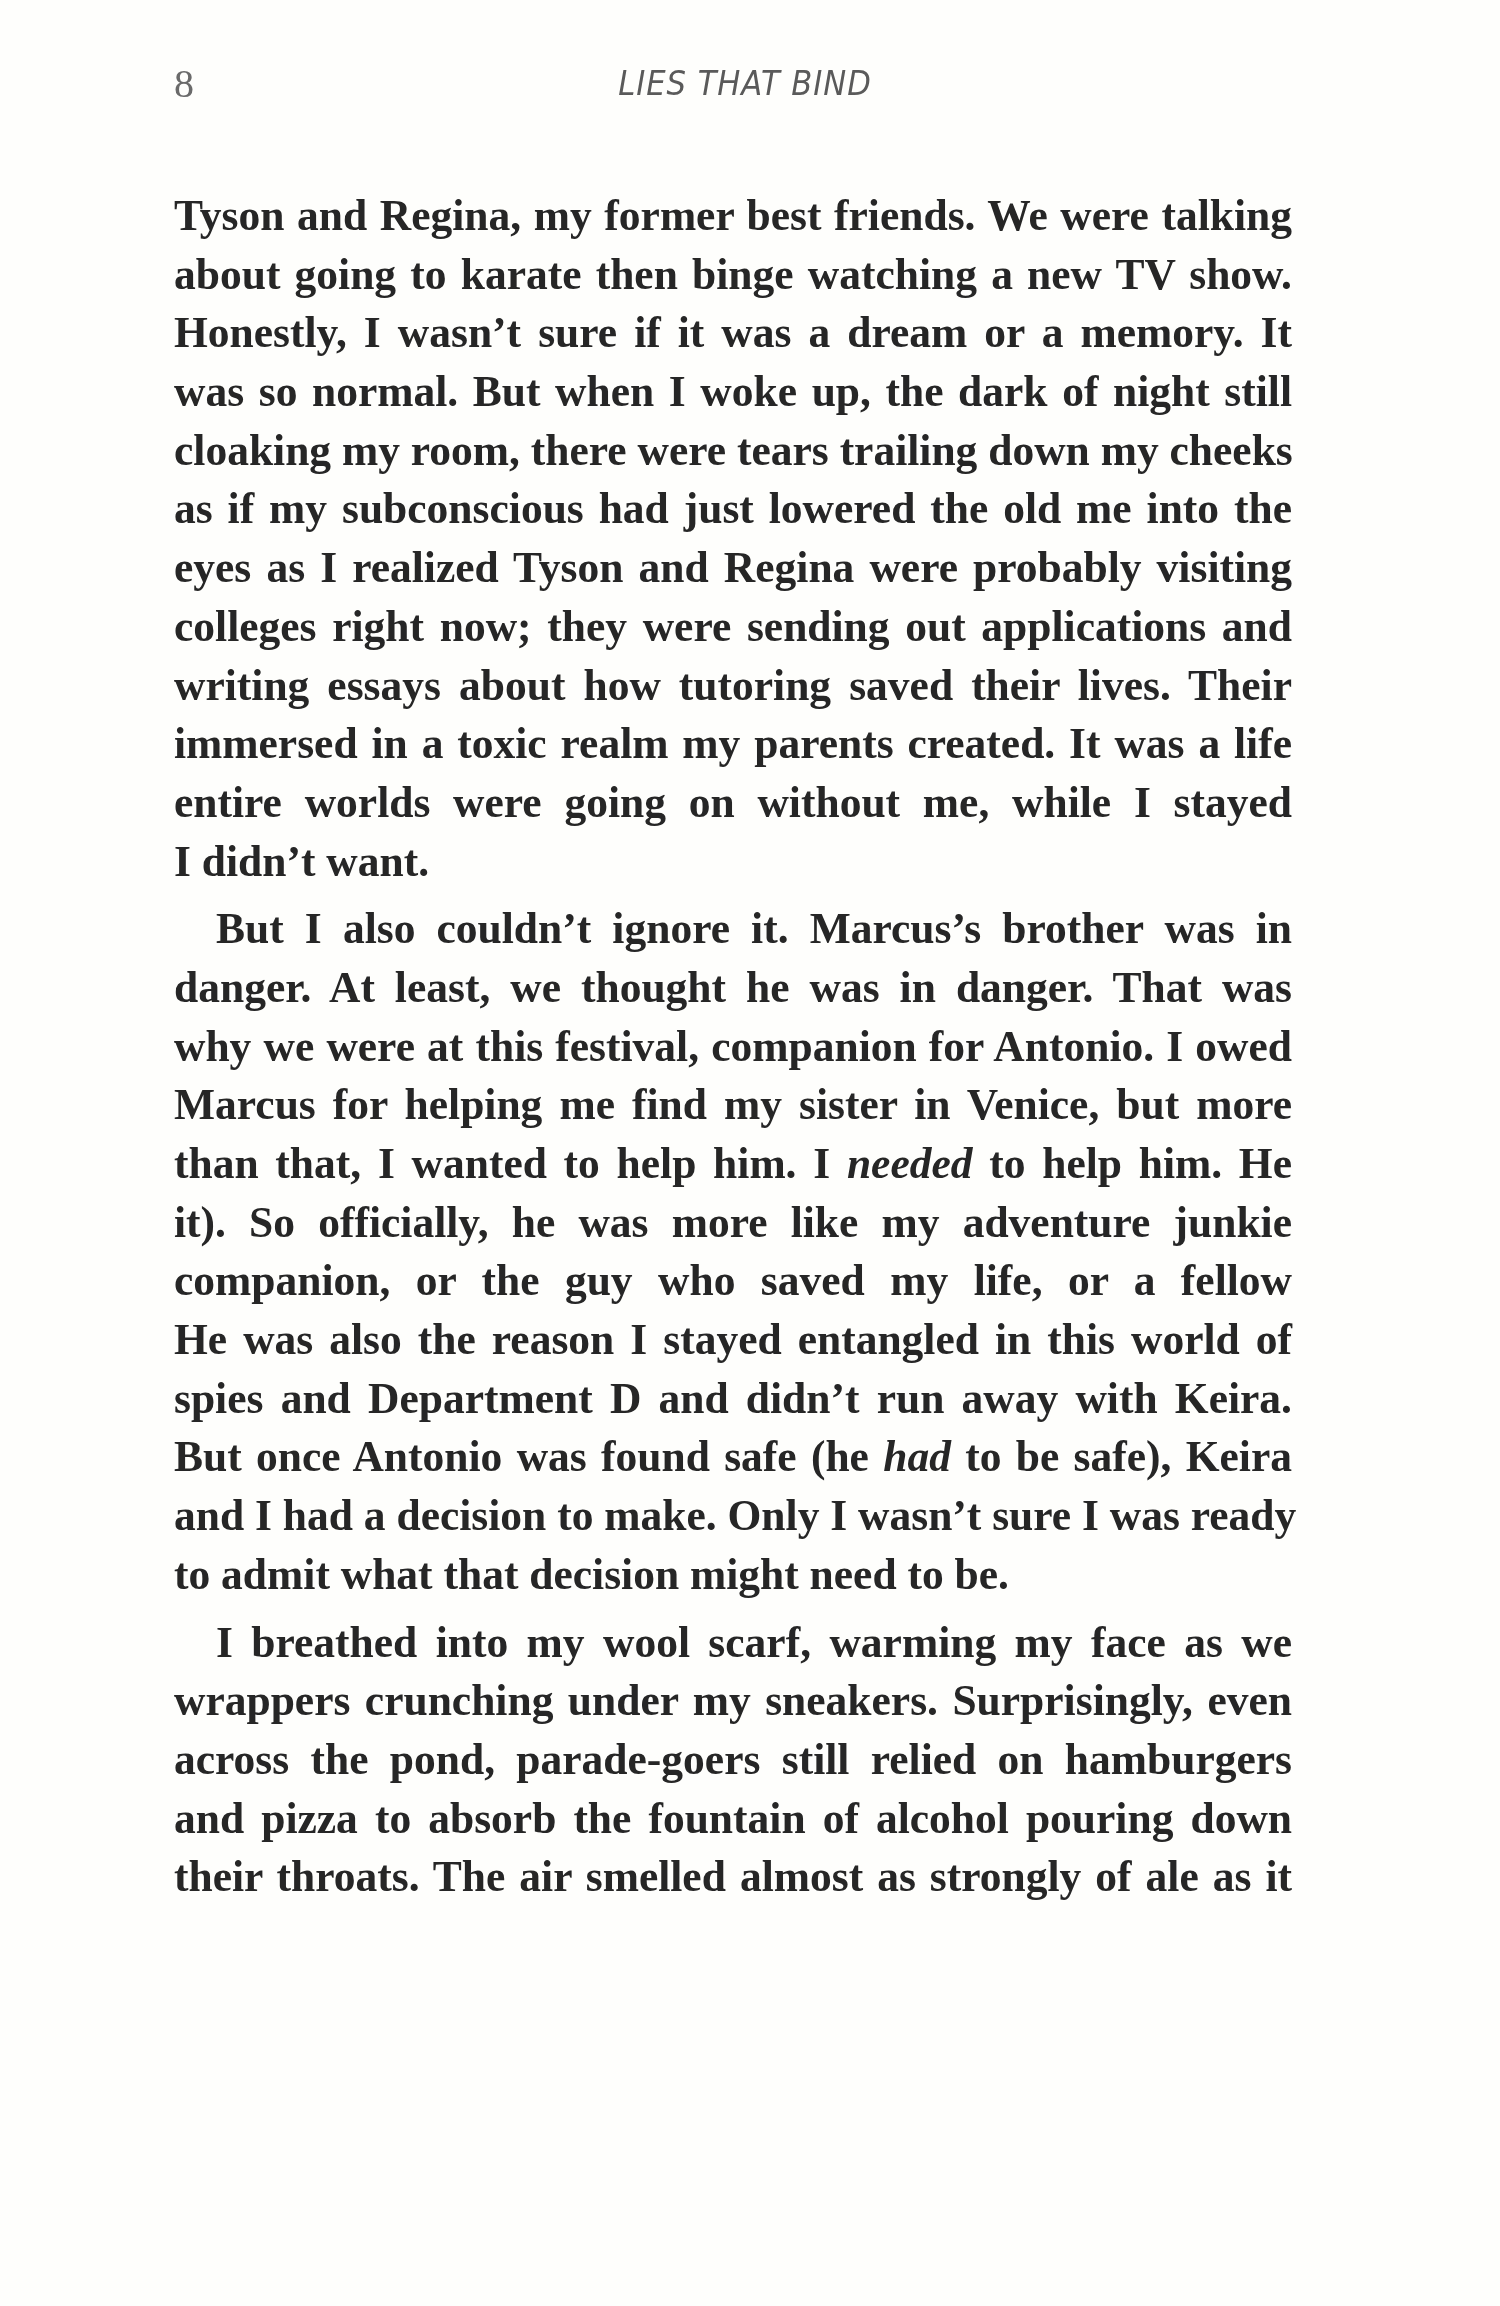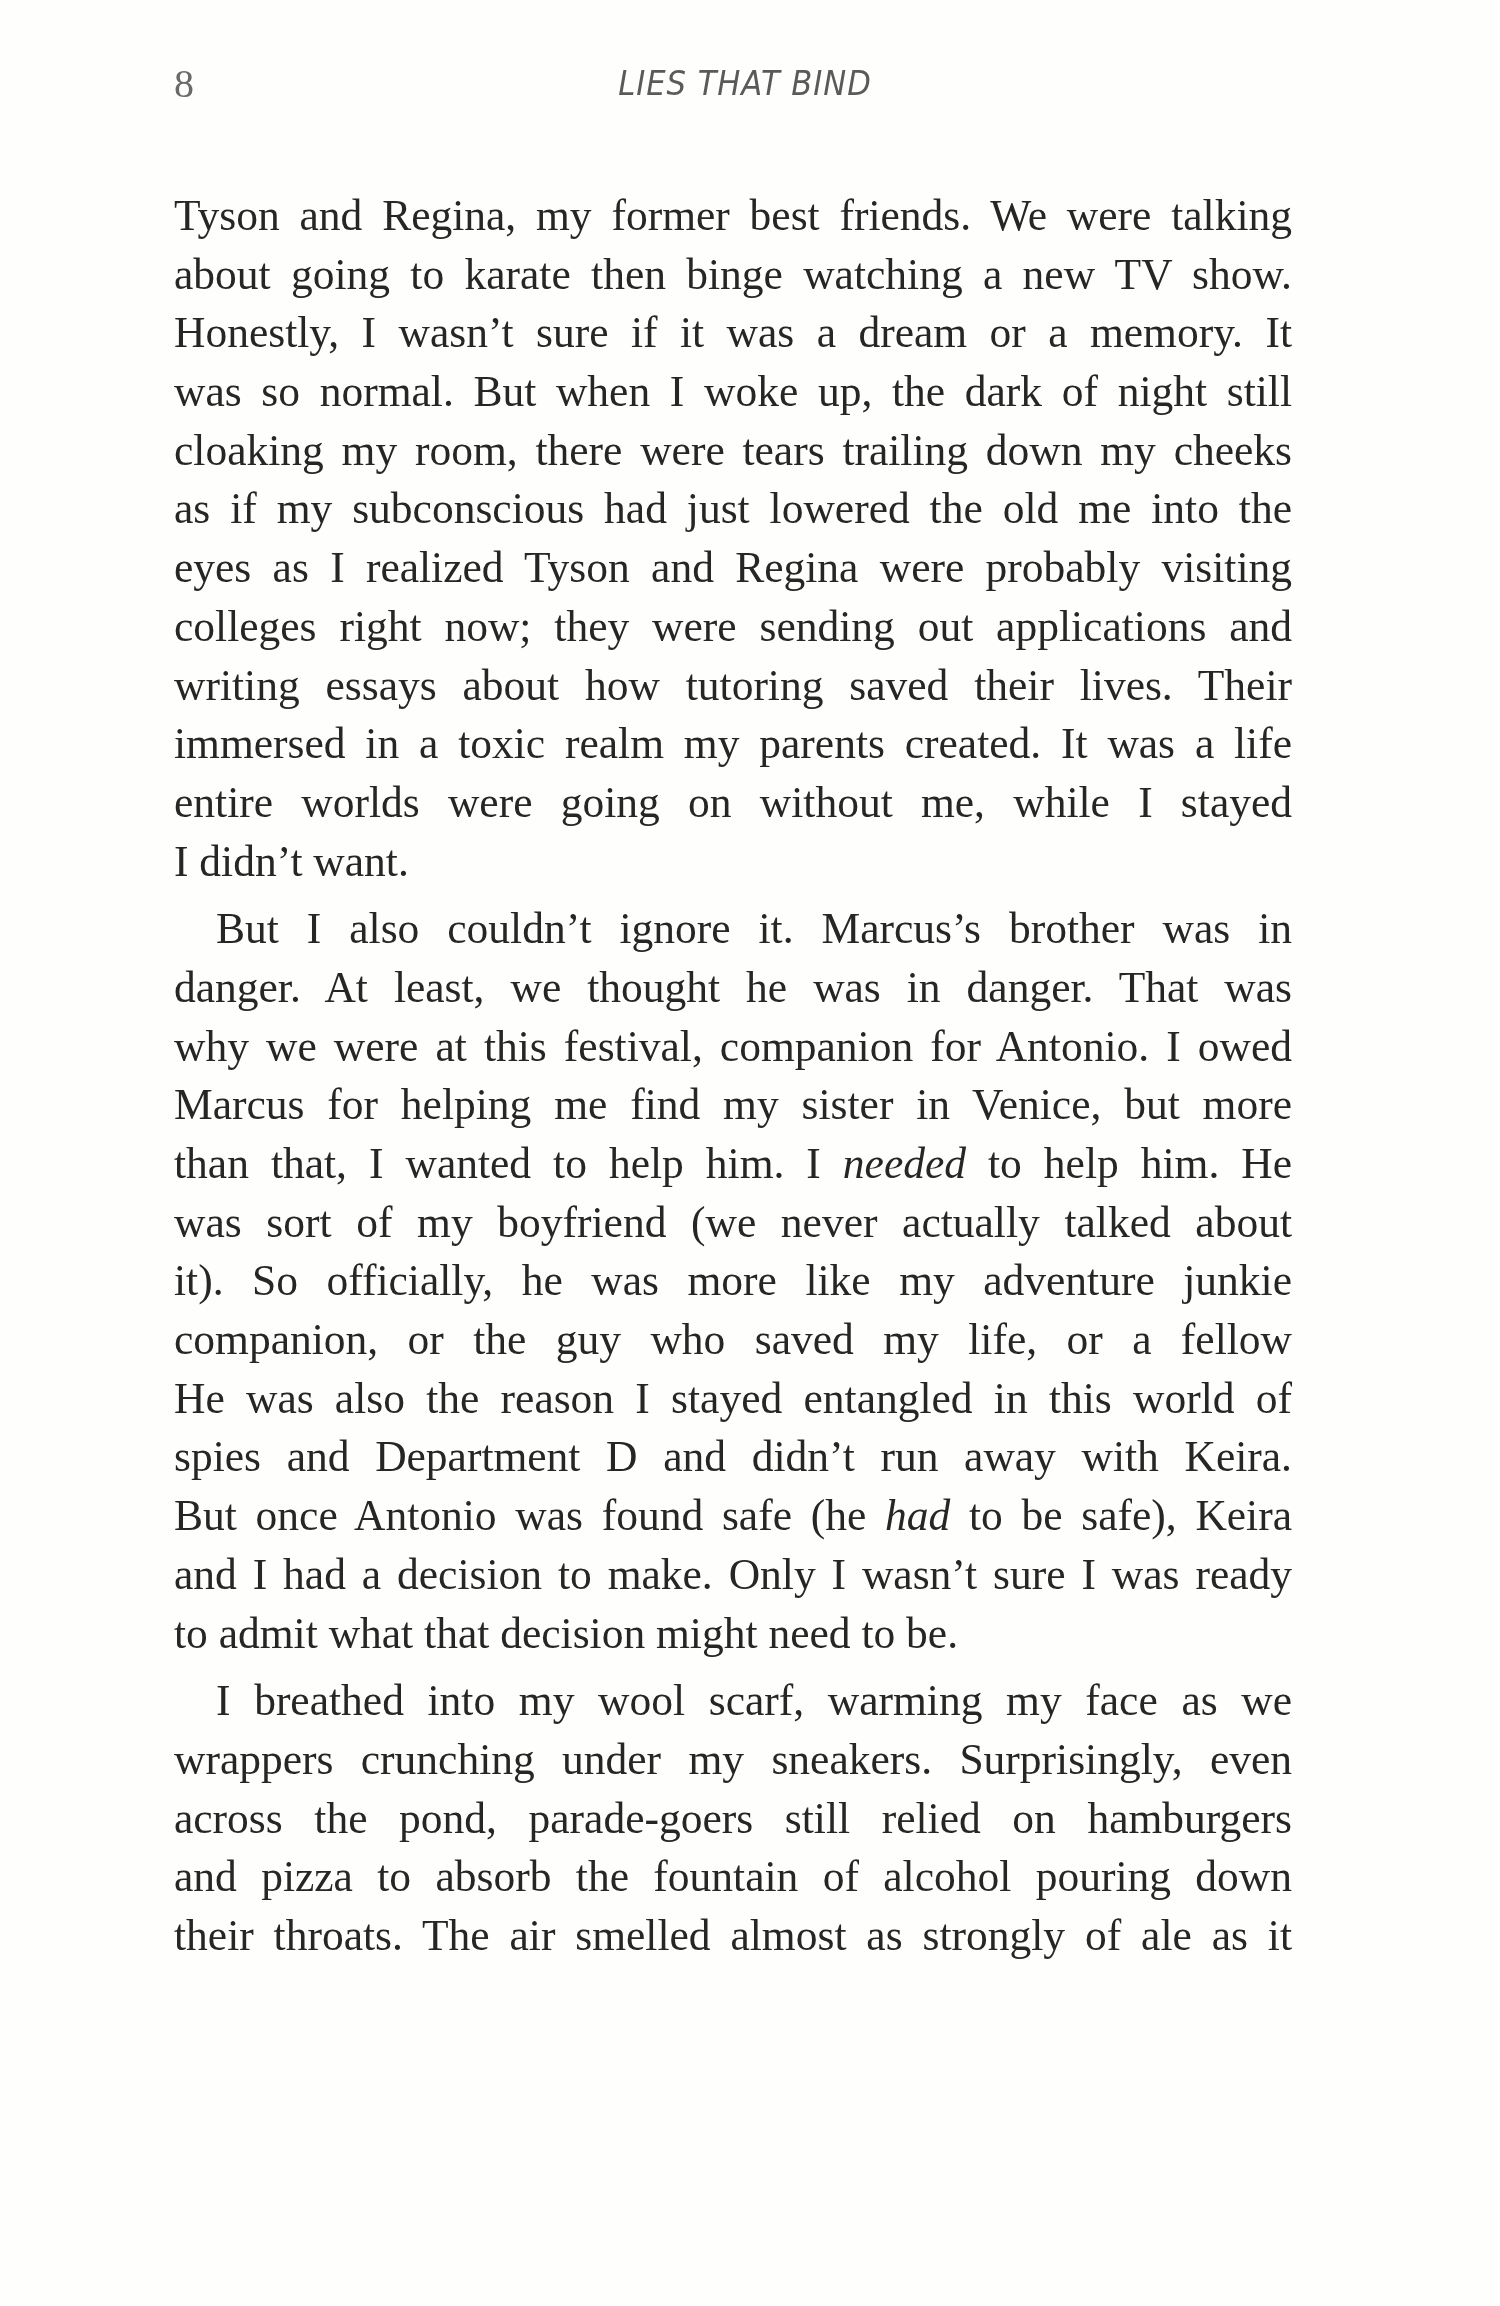--- a/index.html
+++ b/index.html
@@ -21,21 +21,21 @@
       font-family: "DejaVu Sans", sans-serif;
       font-size: 33px; line-height: 40px; letter-spacing: 1px;
       color: #5a5a5a; font-style: italic; transform: scaleX(0.93);
     }
     .body-text {
       position: absolute; left: 174px; top: 186px; width: 1118px;
       font-size: 43.5px; line-height: 58.7px;
     }
     .line {
       display: block; height: 58.7px; white-space: nowrap;
-      text-align: justify; text-align-last: justify;
+      text-align: justify; text-align-last: justify; font-weight: bold;
     }
     .line.last { text-align-last: left; }
     .line.indent { padding-left: 42px; margin-top: 9px; }
     .line i { font-style: italic; }
   </style>
 </head>
 <body>
 
 <div>
   <div class="page-number">8</div>
@@ -54,21 +54,20 @@
         <span class="line"><span>immersed in a toxic realm my parents created. It was a life</span></span>
         <span class="line"><span>entire worlds were going on without me, while I stayed</span></span>
         <span class="line last"><span>I didn’t want.</span></span>
       </div>
       <div>
         <span class="line indent"><span>But I also couldn’t ignore it. Marcus’s brother was in</span></span>
         <span class="line"><span>danger. At least, we thought he was in danger. That was</span></span>
         <span class="line"><span>why we were at this festival, companion for Antonio. I owed</span></span>
         <span class="line"><span>Marcus for helping me find my sister in Venice, but more</span></span>
         <span class="line"><span>than that, I wanted to help him. I </span><i>needed</i><span> to help him. He</span></span>
-        <span class="line"><span>was sort of my boyfriend (we never actually talked about</span></span>
         <span class="line"><span>it). So officially, he was more like my adventure junkie</span></span>
         <span class="line"><span>companion, or the guy who saved my life, or a fellow</span></span>
         <span class="line"><span>He was also the reason I stayed entangled in this world of</span></span>
         <span class="line"><span>spies and Department D and didn’t run away with Keira.</span></span>
         <span class="line"><span>But once Antonio was found safe (he </span><i>had</i><span> to be safe), Keira</span></span>
         <span class="line"><span>and I had a decision to make. Only I wasn’t sure I was ready</span></span>
         <span class="line last"><span>to admit what that decision might need to be.</span></span>
       </div>
       <div>
         <span class="line indent"><span>I breathed into my wool scarf, warming my face as we</span></span>

